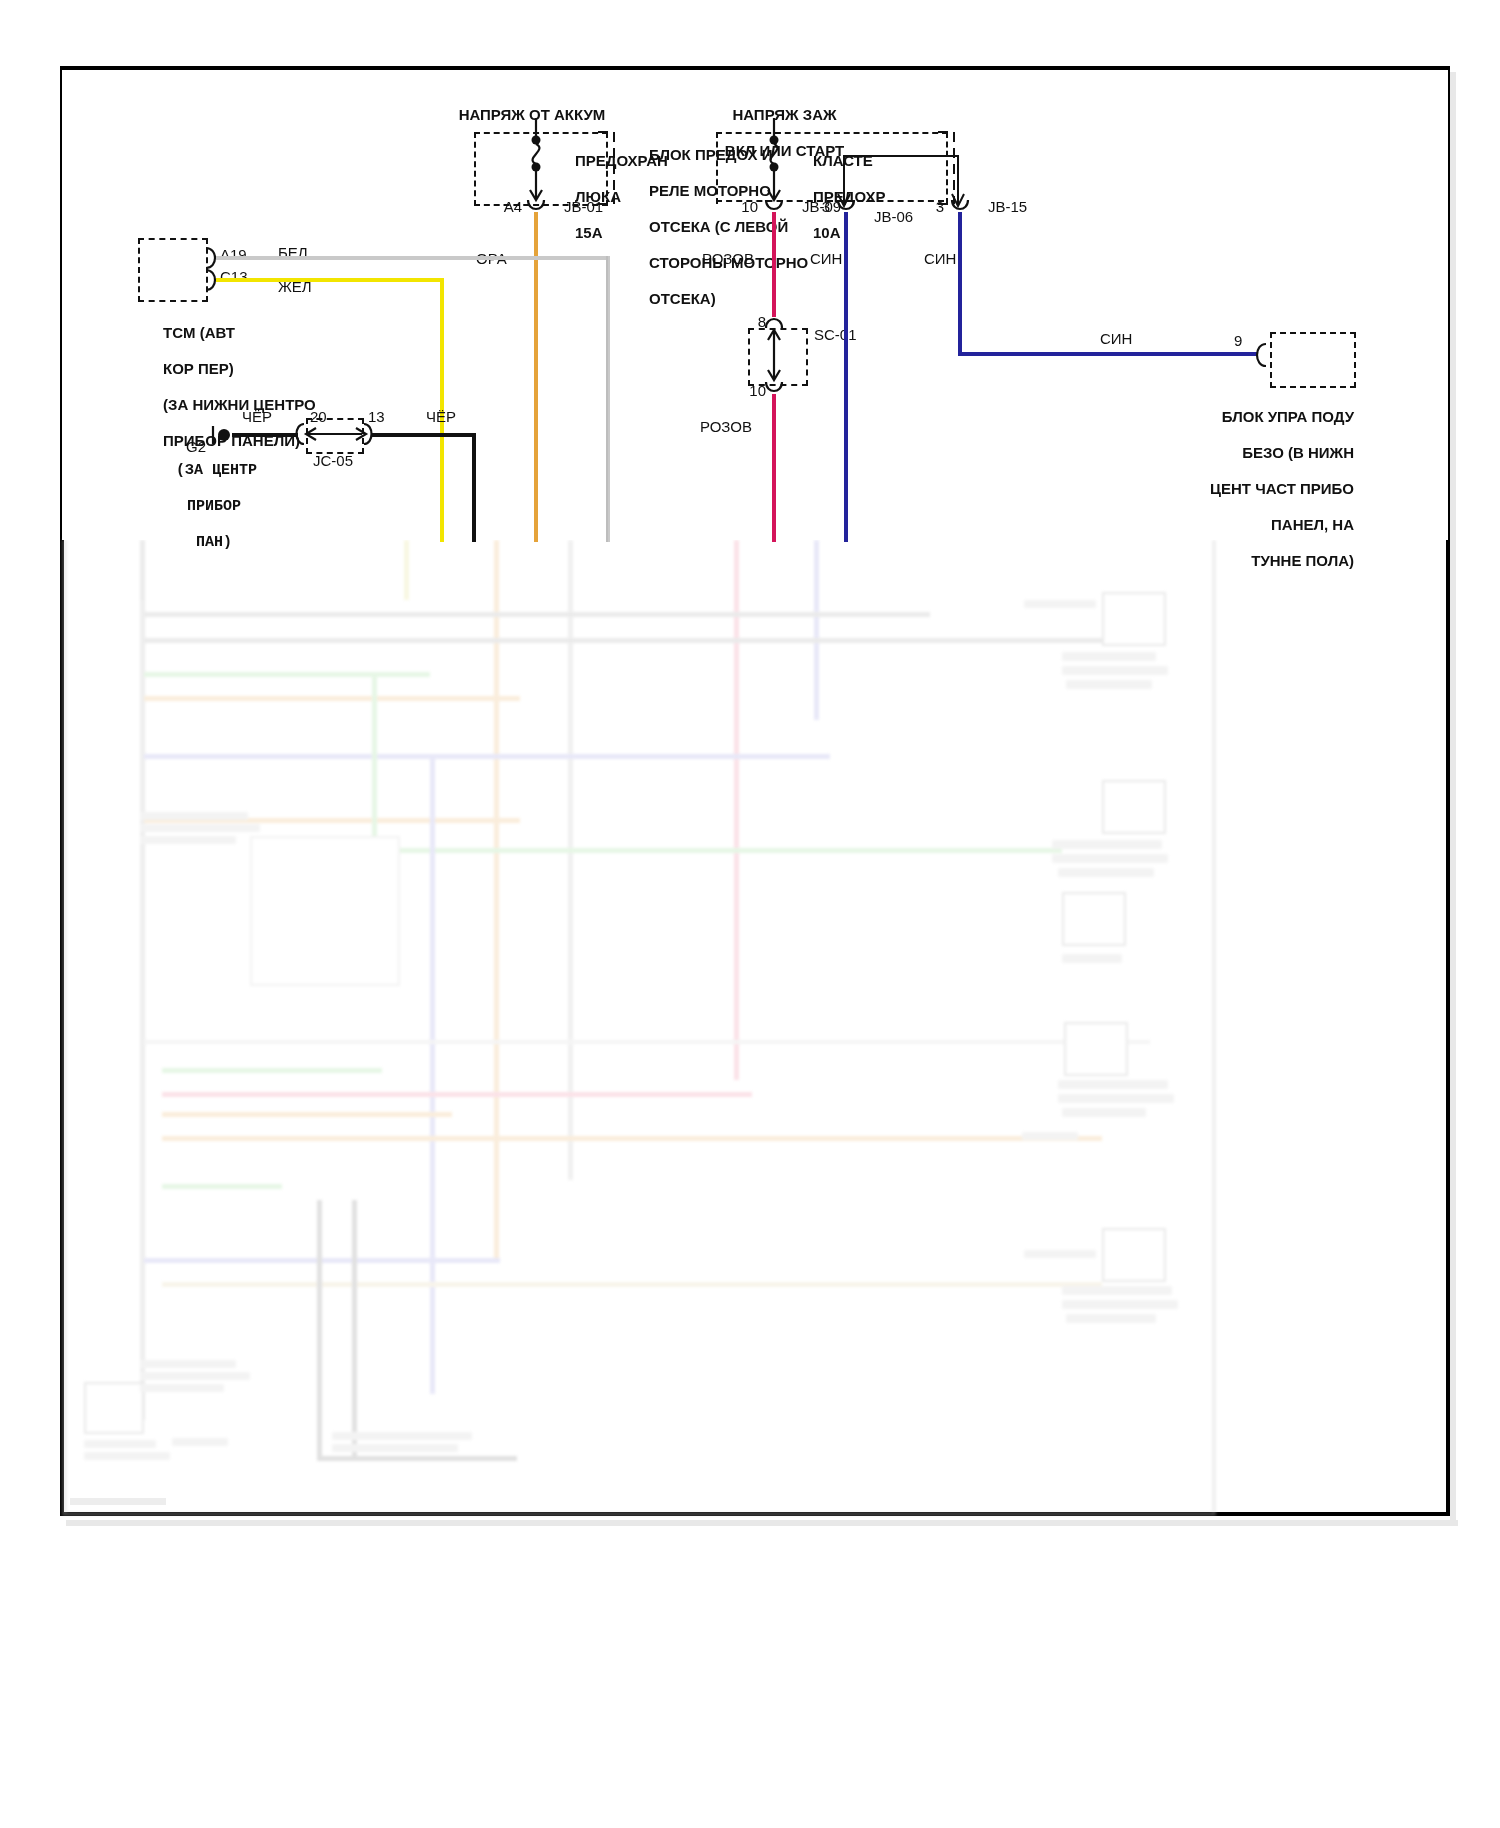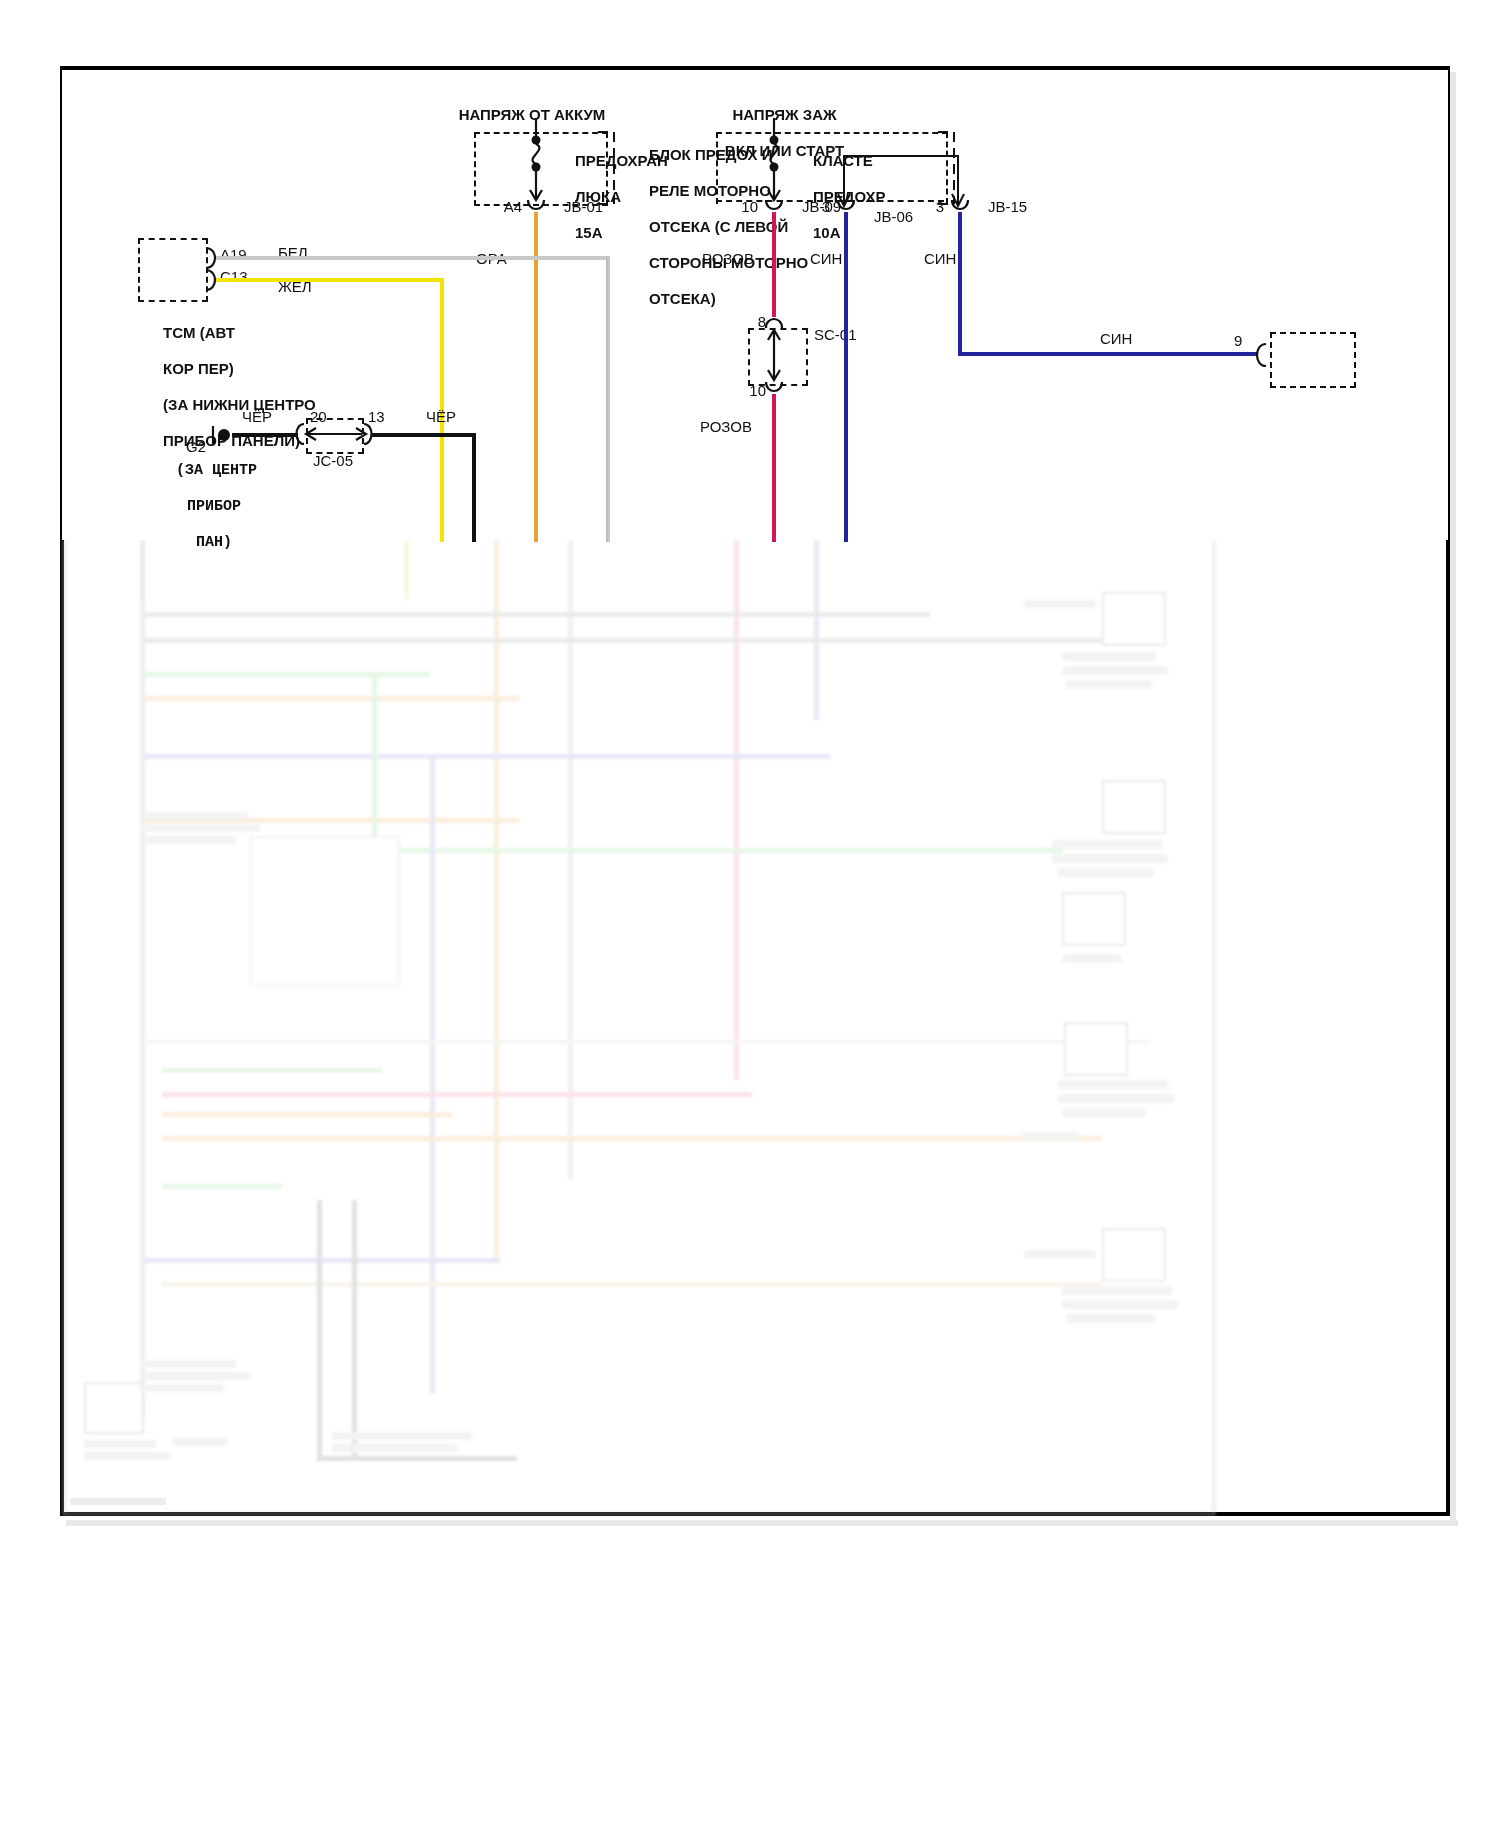--- a/index.html
+++ b/index.html
@@ -254,20 +254,27 @@
 
     <div class="w v w-blue" style="left:896px;top:142px;height:142px;"></div>
     <div class="w h w-blue" style="left:896px;top:282px;width:300px;"></div>
 
     <div class="lbl" style="left:1038px;top:260px;">СИН</div>
     <div class="lbl" style="left:1172px;top:262px;">9</div>
     <svg style="position:absolute;left:1190px;top:272px;" width="18" height="28">
       <path class="stroke" d="M14,2 C2,2 2,24 14,24"></path>
     </svg>
     <div class="dash" style="left:1208px;top:262px;width:82px;height:52px;"></div>
+    <div class="lbl b r" style="left:1010px;top:320px;width:282px;">
+      <span>БЛОК УПРА ПОДУ</span><br>
+      <span>БЕЗО (В НИЖН</span><br>
+      <span>ЦЕНТ ЧАСТ ПРИБО</span><br>
+      <span>ПАНЕЛ, НА</span><br>
+      <span>ТУННЕ ПОЛА)</span>
+    </div>
 
     <div class="dash" style="left:76px;top:168px;width:66px;height:60px;"></div>
     <svg style="position:absolute;left:140px;top:176px;" width="18" height="26">
       <path class="stroke" d="M4,2 C16,2 16,22 4,22"></path>
     </svg>
     <svg style="position:absolute;left:140px;top:198px;" width="18" height="26">
       <path class="stroke" d="M4,2 C16,2 16,22 4,22"></path>
     </svg>
     <div class="lbl" style="left:158px;top:176px;">A19</div>
     <div class="lbl" style="left:158px;top:198px;">C13</div>

